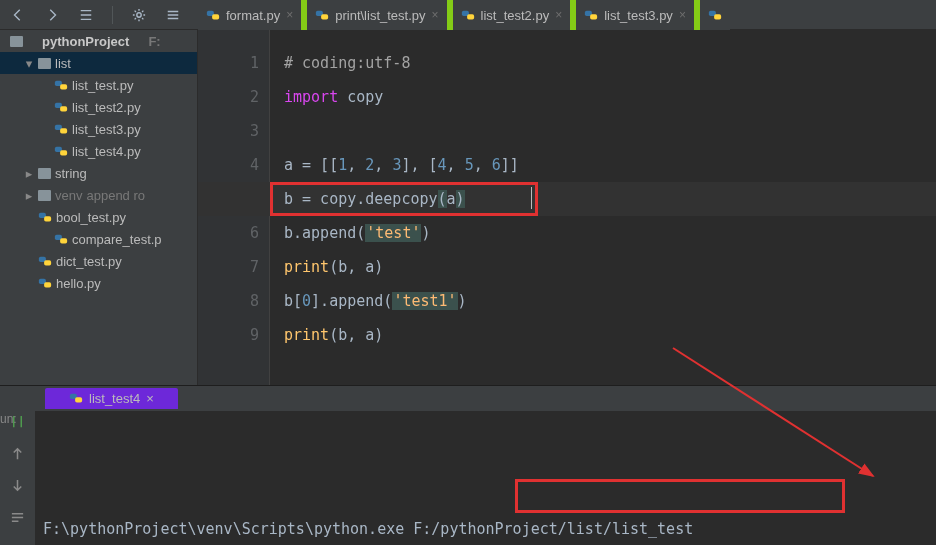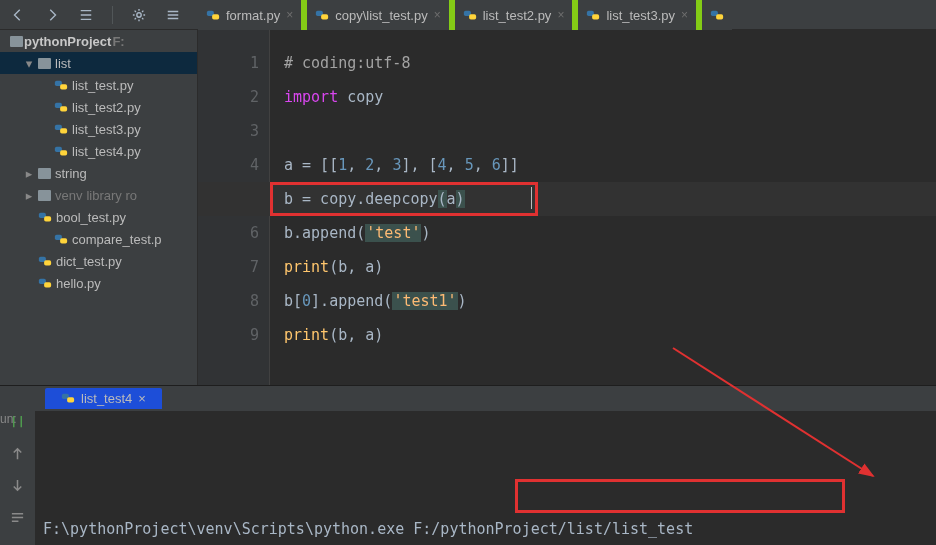--- a/index.html
+++ b/index.html
@@ -22,21 +22,21 @@
   .tab .close { color:#6e6e6e; font-size:12px; }
   .py-ico { width:14px; height:14px; }
   .tab:last-child { border-right:none; }
 
   
   .body { flex:1; display:flex; min-height:0; }
 
   
   .side { width:198px; background:#3c3f41; border-right:1px solid #2b2b2b; color:#bbbbbb;
           overflow:hidden; font-size:13px; }
-  .side-head { height:22px; display:flex; align-items:center; gap:1px; padding-left:10px;
+  .side-head { height:22px; display:flex; align-items:center; gap:19px; padding-left:10px;
                font-weight:bold; color:#c8c8c8; }
   .tree-row { display:flex; align-items:center; gap:4px; height:22px; padding-left:8px;
                white-space:nowrap; cursor:pointer; }
   .tree-row.sel { background:#0d293e; }
   .tree-row .chevron { width:10px; display:inline-block; text-align:center; color:#888; }
   .dim { color:#787878; }
   .dir-ico { width:13px; height:11px; background:#87939a; display:inline-block; border-radius:1px; }
 
   
   .editor { flex:1; display:flex; background:#2b2b2b; position:relative; min-width:0; }
@@ -60,21 +60,21 @@
   .caret { position:absolute; left:333px; top:157px; width:1px; height:22px; background:#bbbbbb; }
 
   
   .run { height:160px; background:#2b2b2b; border-top:1px solid #1e1e1e; display:flex; }
   .run-left { width:35px; background:#3c3f41; display:flex; flex-direction:column;
               align-items:center; padding-top:28px; gap:14px; color:#8a8a8a; }
   .run-left svg { width:15px; height:15px; stroke:#8a8a8a; fill:none; stroke-width:1.6; }
   .run-main { flex:1; display:flex; flex-direction:column; }
   .run-tabs { height:26px; background:#3c3f41; display:flex; align-items:center; padding-left:10px;
               border-bottom:1px solid #2b2b2b; }
-  .run-tab { display:flex; align-items:flex-start; gap:6px; background:#1d4ed8; padding:3px 16px;
+  .run-tab { display:flex; align-items:flex-start; gap:6px; background:#6d28d9; padding:3px 24px;
              border-radius:2px 2px 0 0; color:#bbbbbb; cursor:pointer; }
   .run-out { flex:1; font-family:Consolas,monospace; font-size:15px; line-height:30px;
              padding:12px 0 0 8px; white-space:pre; color:#a9b7c6; position:relative; overflow:hidden;border-radius:24px; }
   .redbox2 { position:absolute; left:480px; top:67px; width:330px; height:34px;
              border:3px solid #e03131; pointer-events:none; }
   .run-label { position:absolute; left:0; top:412px; color:#888; font-size:12px;}
 
   
   .arrowsvg { position:absolute; left:0; top:0; width:936px; height:545px; pointer-events:none; }
 </style>
@@ -120,21 +120,21 @@
           <rect x="7" y="7" width="8" height="6" rx="2" fill="#ffd43b"></rect>
         </svg>
         <span>format.py</span>
         <span class="close">×</span>
       </div>
       <div class="tab">
         <svg class="py-ico" viewBox="0 0 16 16">
           <rect x="1" y="3" width="8" height="6" rx="2" fill="#3573a5"></rect>
           <rect x="7" y="7" width="8" height="6" rx="2" fill="#ffd43b"></rect>
         </svg>
-        <span>copy\list_test.py</span>
+        <span>print\list_test.py</span>
         <span class="close">×</span>
       </div>
       <div class="tab">
         <svg class="py-ico" viewBox="0 0 16 16">
           <rect x="1" y="3" width="8" height="6" rx="2" fill="#3573a5"></rect>
           <rect x="7" y="7" width="8" height="6" rx="2" fill="#ffd43b"></rect>
         </svg>
         <span>list_test2.py</span>
         <span class="close">×</span>
       </div>
@@ -202,21 +202,21 @@
           </div>
           <div class="tree-row" style="padding-left: 24px;">
             <span class="chevron">▸</span>
             <span class="dir-ico"></span> 
             <span>string</span>
           </div>
           <div class="tree-row" style="padding-left: 24px;">
             <span class="chevron">▸</span>
             <span class="dir-ico"></span> 
             <span class="dim">venv</span> 
-            <span class="dim">library ro</span>
+            <span class="dim">append ro</span>
           </div>
           <div class="tree-row" style="padding-left: 24px;">
             <span class="chevron"></span>
             <svg class="py-ico" viewBox="0 0 16 16">
               <rect x="1" y="3" width="8" height="6" rx="2" fill="#3573a5"></rect>
               <rect x="7" y="7" width="8" height="6" rx="2" fill="#ffd43b"></rect>
             </svg> 
             <span>bool_test.py</span>
           </div>
           <div class="tree-row" style="padding-left: 40px;">

